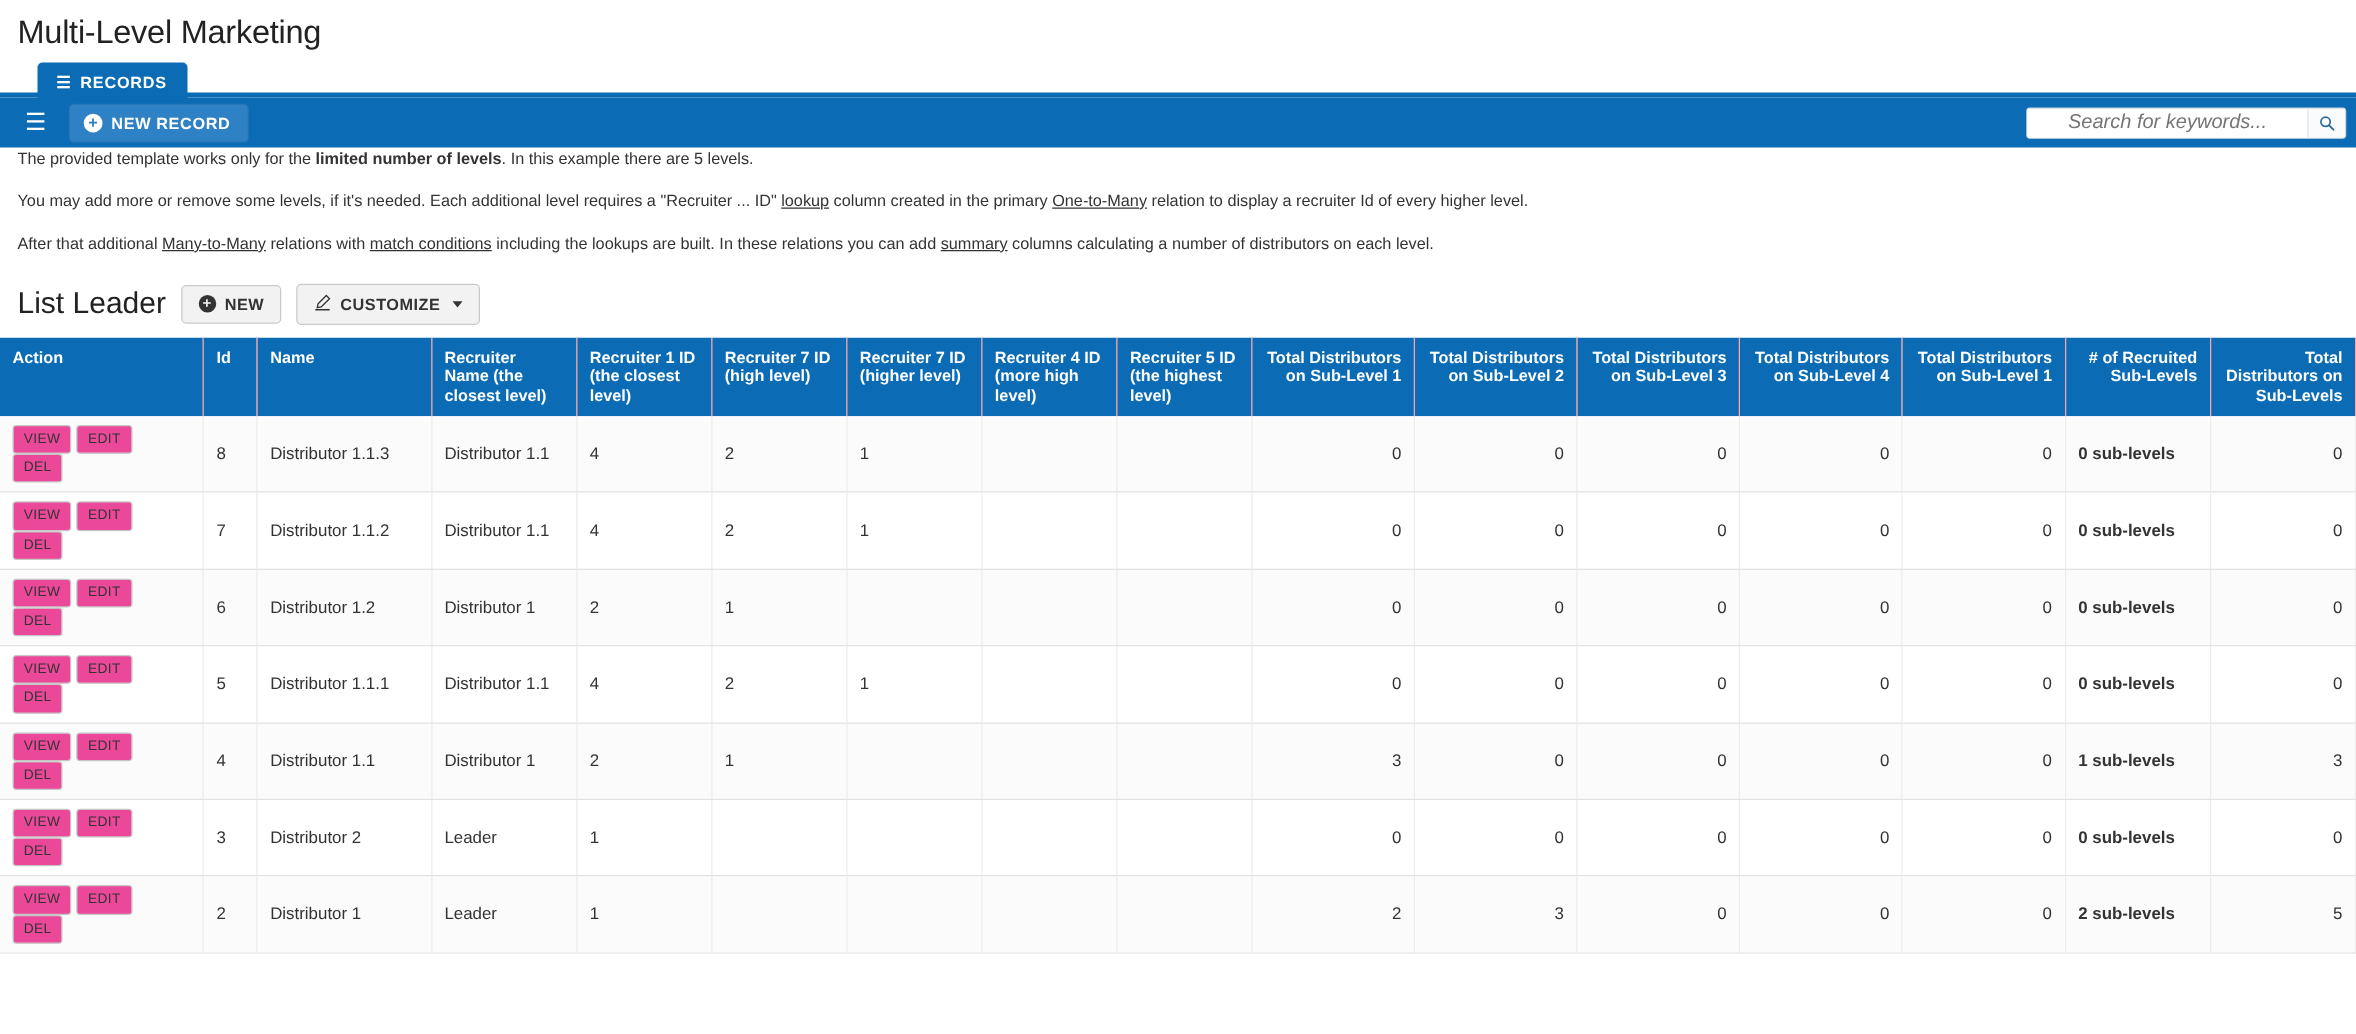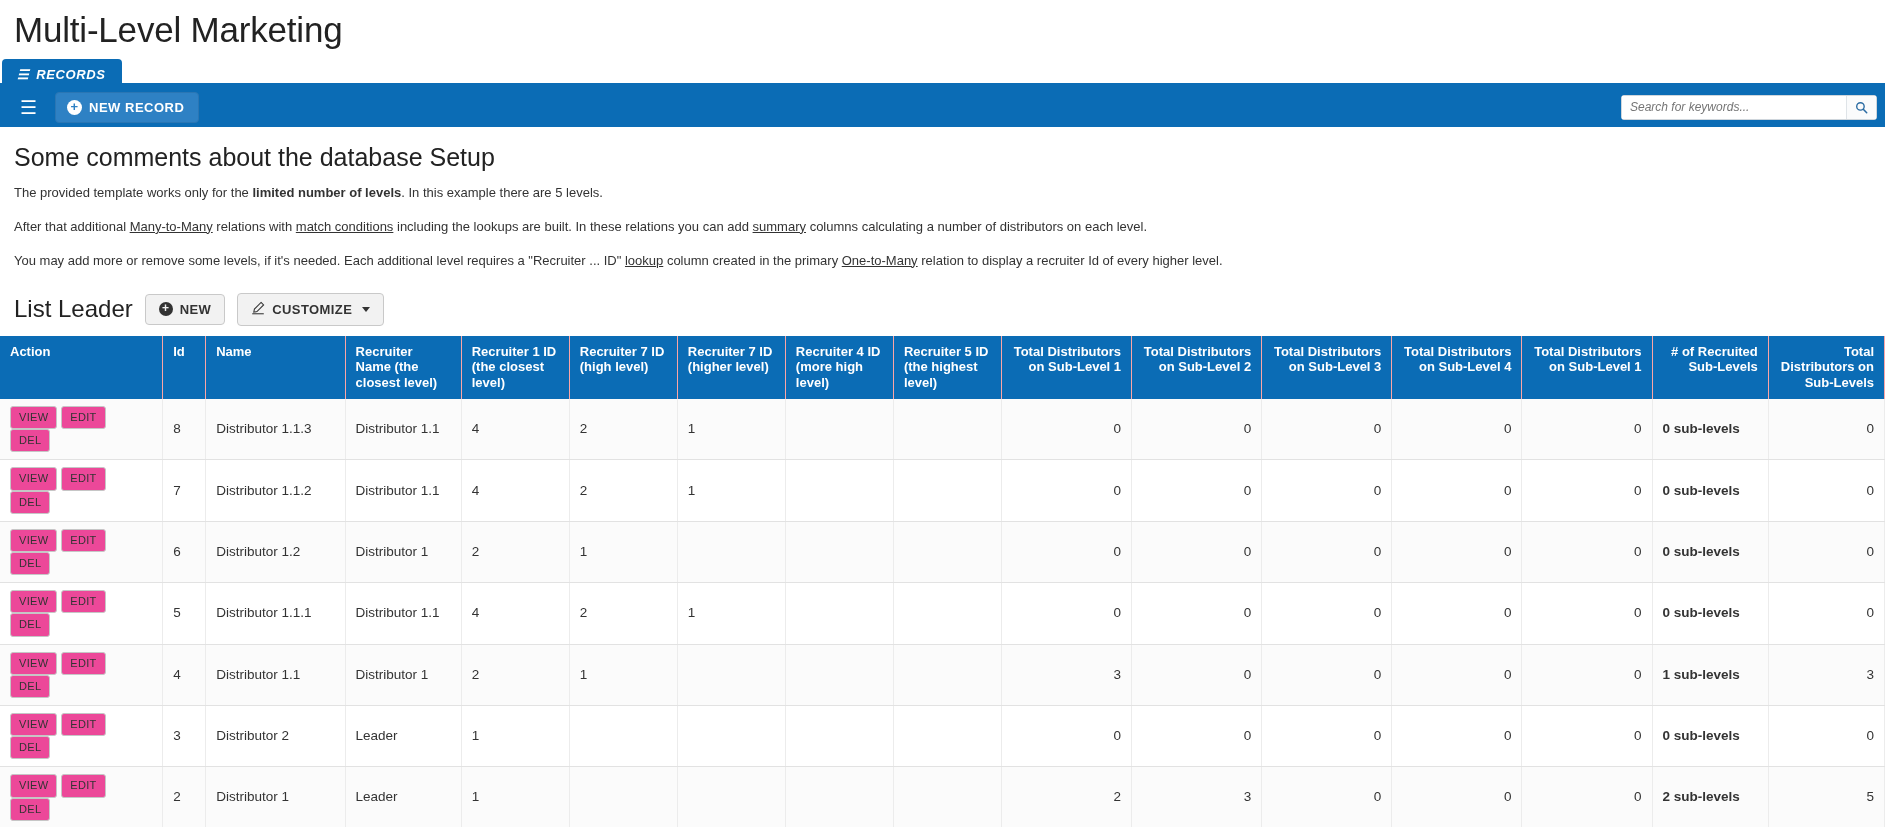--- a/index.html
+++ b/index.html
@@ -11,33 +11,32 @@
   }
   .page {
     width: 1885px;
     min-height: 827px;
     position: relative;
     background: #fff;
     overflow: hidden;
   }
   
   .app-title {
-    font-size: 35px;
+    font-size: 26px;
     font-weight: 400;
     color: #222;
     padding: 10px 14px 6px 14px;
     margin: 0;
     letter-spacing: -0.2px;
   }
   .tabbar {
     border-bottom: 4px solid #0b6cb5;
-    padding-left: 2px;
+    padding-left: 30px;
     height: 31px;
     position: relative;
-    font-style: italic;
   }
   .tab {
     display: inline-block;
     background: #0b6cb5;
     color: #fff;
     font-size: 13px;
     font-weight: bold;
     letter-spacing: 0.6px;
     padding: 8px 17px 7px 15px;
     border-radius: 4px 4px 0 0;
@@ -92,27 +91,28 @@
     align-items: stretch;
     background: #fff;
     border: 1px solid #cfd6dc;
     border-radius: 3px;
     height: 25px;
     width: 256px;
   }
   .search-wrap input {
     border: 0;
     outline: none;
-    font-size: 12px;
+    font-size: 16px;
     font-style: italic;
     color: #9aa0a6;
     padding: 0 8px;
     flex: 1;
     min-width: 0;
     font-family: "Liberation Sans", sans-serif;
+    text-align: center;
   }
   .search-btn {
     width: 30px;
     border-left: 1px solid #dfe4e8;
     background: #fafbfc;
     display: flex;
     align-items: center;
     justify-content: center;
     cursor: pointer;
   }
@@ -270,32 +270,31 @@
       <div class="search-btn">
         <svg width="13" height="13" viewBox="0 0 16 16" aria-hidden="true">
           <circle cx="6.7" cy="6.7" r="4.6" fill="none" stroke="#2b6ca3" stroke-width="1.7"></circle>
           <line x1="10.2" y1="10.2" x2="14.4" y2="14.4" stroke="#2b6ca3" stroke-width="1.9" stroke-linecap="round"></line>
         </svg>
       </div>
     </div>
   </div>
 
   <div class="content">
-    <h2 class="section-title">Some comments about the database Setup</h2>
 
     <p class="para">
       <span>The provided template works only for the </span><b>limited number of levels</b><span>. In this example there are 5 levels.</span>
     </p>
 
     <p class="para">
+      <span>You may add more or remove some levels, if it's needed. Each additional level requires a "Recruiter ... ID" </span><span class="ulink">lookup</span><span> column created in the primary </span><span class="ulink">One-to-Many</span><span> relation to display a recruiter Id of every higher level.</span>
+    </p>
+
+    <p class="para">
       <span>After that additional </span><span class="ulink">Many-to-Many</span><span> relations with </span><span class="ulink">match conditions</span><span> including the lookups are built. In these relations you can add </span><span class="ulink">summary</span><span> columns calculating a number of distributors on each level.</span>
-    </p>
-
-    <p class="para">
-      <span>You may add more or remove some levels, if it's needed. Each additional level requires a "Recruiter ... ID" </span><span class="ulink">lookup</span><span> column created in the primary </span><span class="ulink">One-to-Many</span><span> relation to display a recruiter Id of every higher level.</span>
     </p>
 
     <div class="list-head">
       <div class="list-title">List Leader</div>
       <div class="btn-light">
         <span class="plus-dark">+</span>
         <span>NEW</span>
       </div>
       <div class="btn-light">
         <span>

